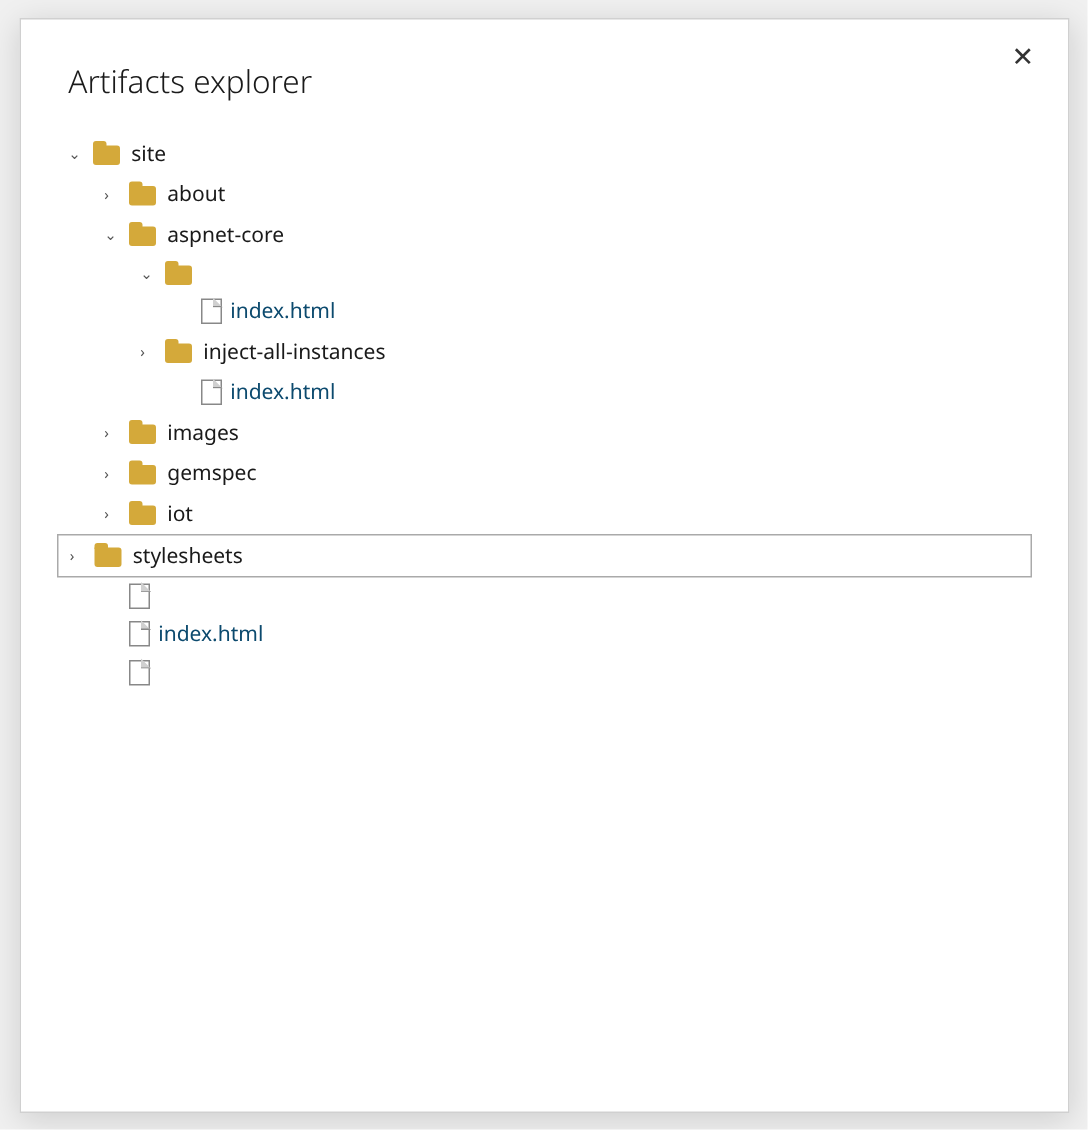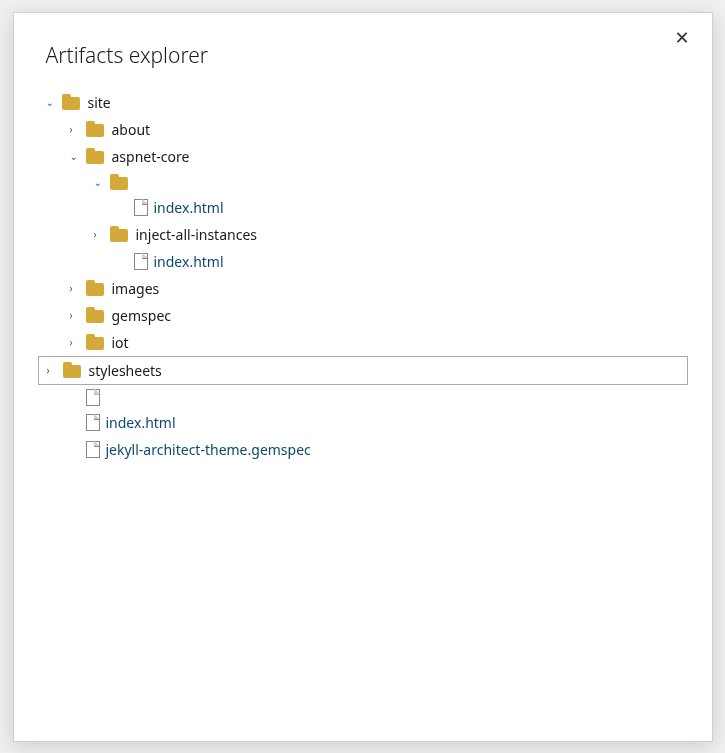--- a/index.html
+++ b/index.html
@@ -208,16 +208,15 @@
         <span class="file-icon"></span>
       </div>
       <div class="tree-item indent-1">
         <span class="chevron"></span>
         <span class="file-icon"></span>
         <span class="item-label file-label">index.html</span>
       </div>
       <div class="tree-item indent-1">
         <span class="chevron"></span>
         <span class="file-icon"></span>
-        <span class="item-label file-label">jekyll-architect-theme.gemspec</span>
       </div>
     </div>
 </div>
 
 </body></html>

